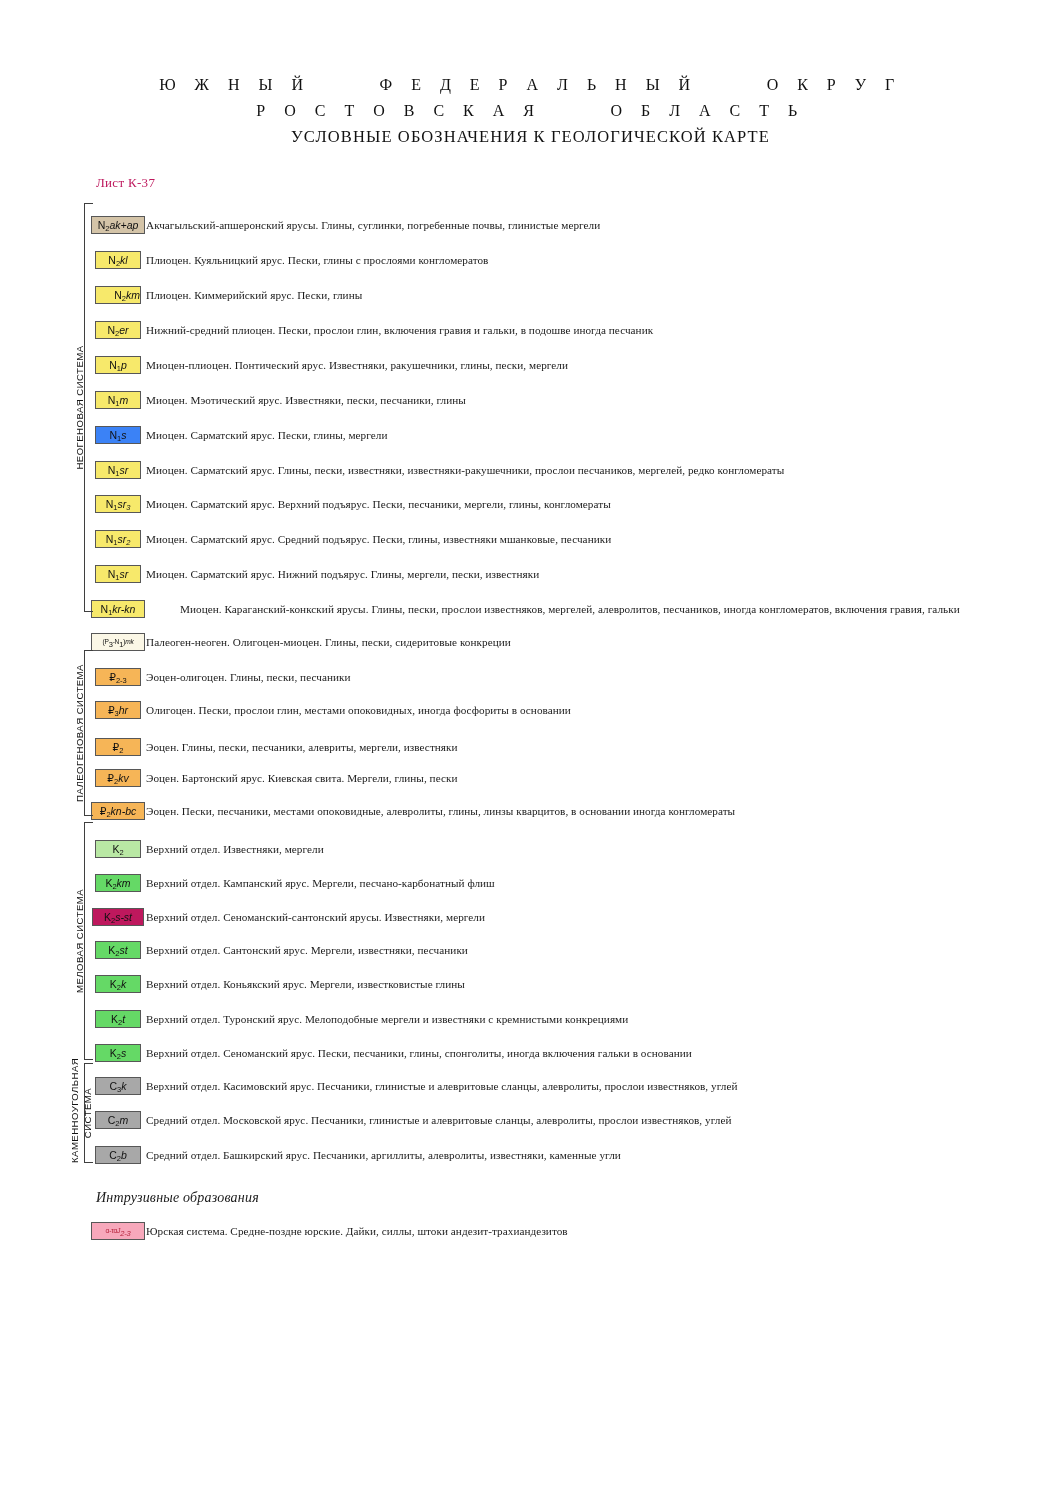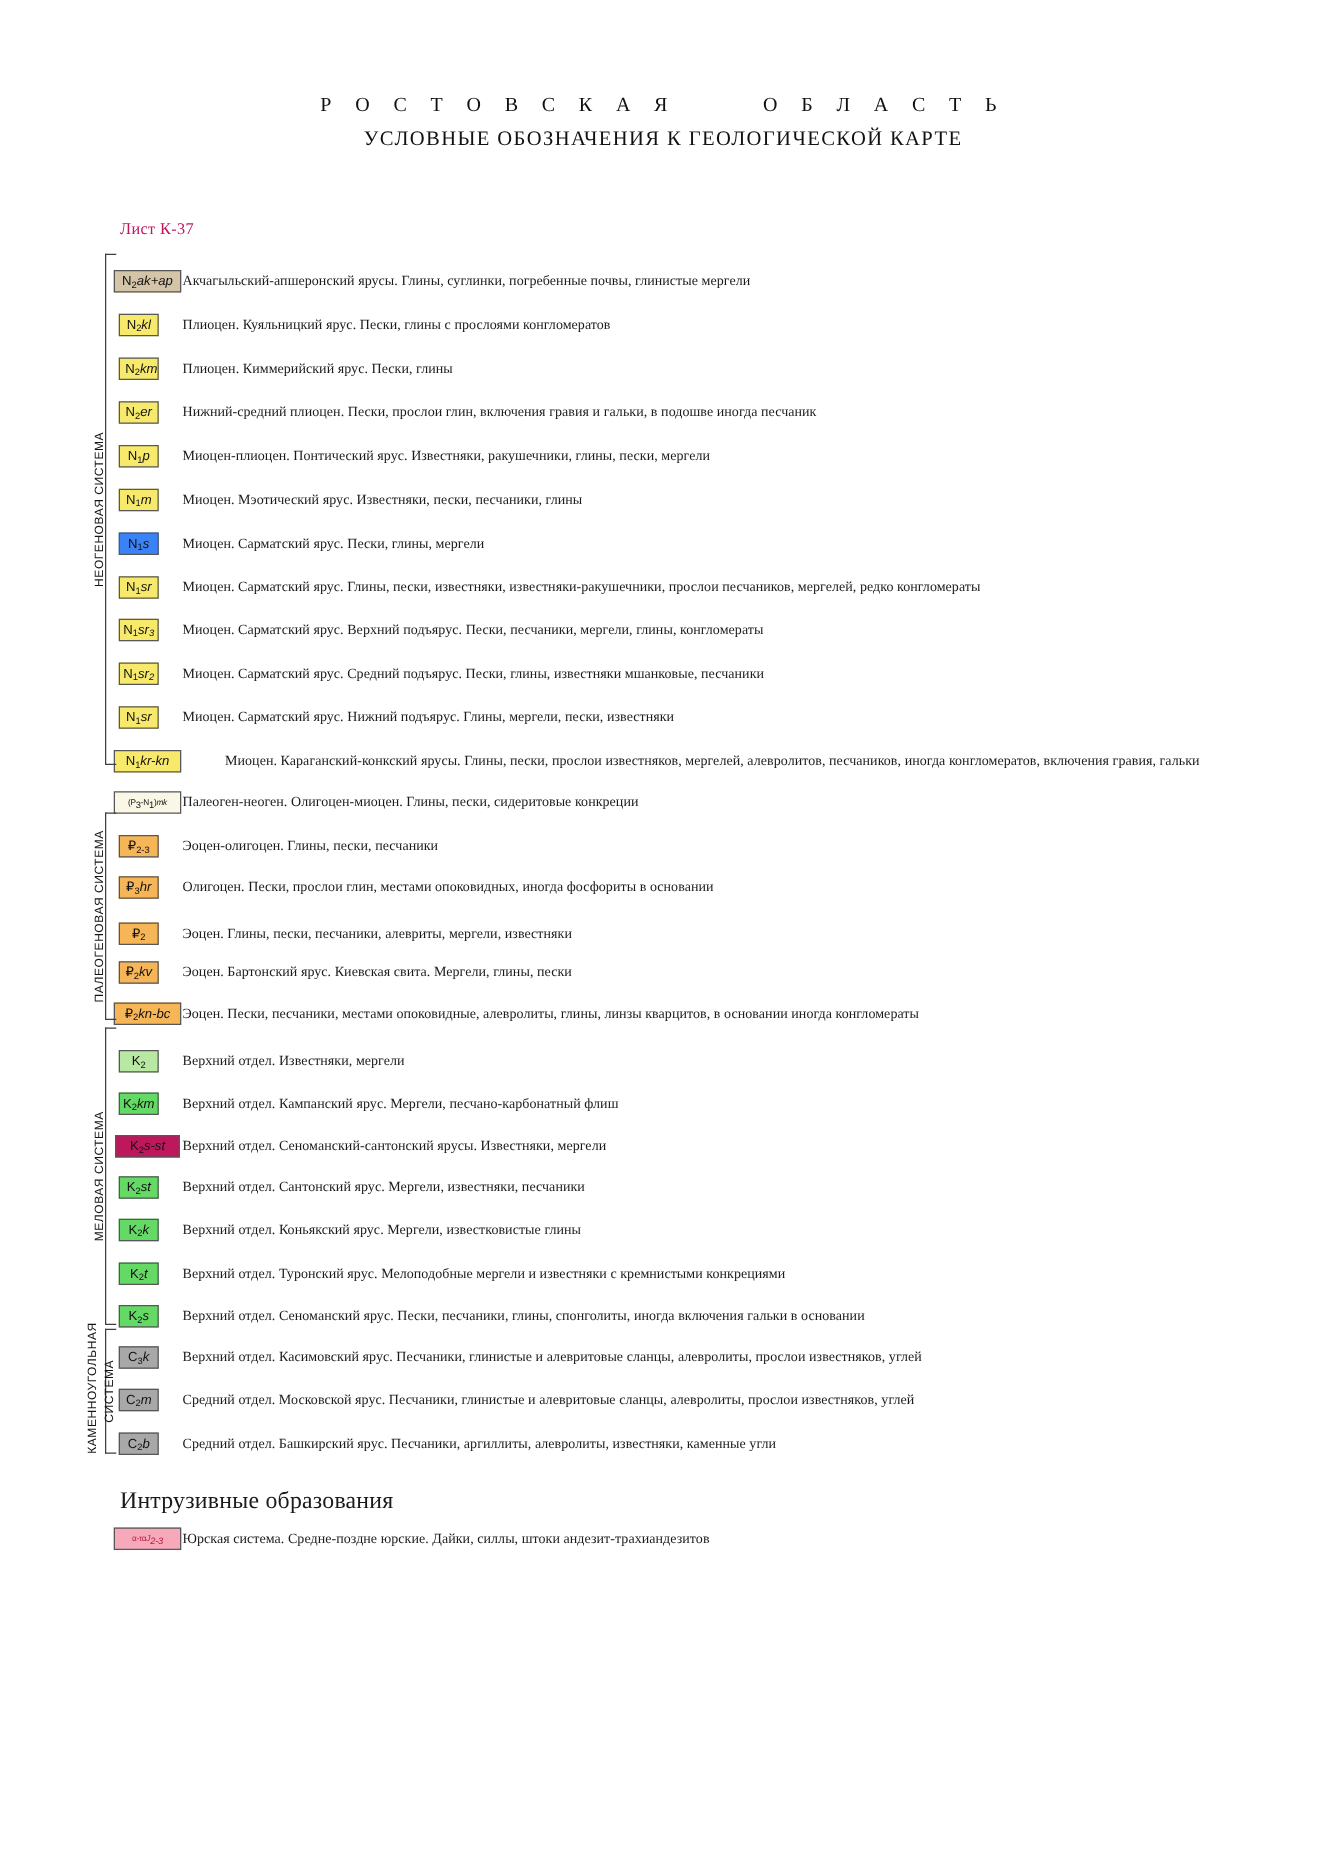--- a/index.html
+++ b/index.html
@@ -60,21 +60,21 @@
   #legend {
     position: absolute;
     left: 0;
     top: 0;
     width: 1061px;
   }
 
   .swatch {
     position: absolute;
     left: 95px;
-    width: 32px;
+    width: 46px;
     height: 18px;
     border: 1px solid #575757;
     box-sizing: border-box;
     display: flex;
     align-items: center;
     justify-content: center;
     font-family: "Liberation Sans", "DejaVu Sans", sans-serif;
     font-size: 10.5px;
     line-height: 1;
     color: #111;
@@ -123,29 +123,31 @@
     color: #141414;
     white-space: nowrap;
     text-align: center;
   }
   .group-label.two-line { white-space: normal; width: 128px; line-height: 13px; }
 
   
   .subheading {
     position: absolute;
     left: 96px;
-    font-size: 19px;
+    font-size: 14px;
     color: #1a1a1a;
     letter-spacing: 0.2px;
+    font-style: italic;
   }
 </style>
 </head>
 <body>
 
 <div class="titles">
+  <div class="title-line-1">Ю Ж Н Ы Й      Ф Е Д Е Р А Л Ь Н Ы Й      О К Р У Г</div>
   <div class="title-line-2">Р О С Т О В С К А Я      О Б Л А С Т Ь</div>
   <div class="title-line-3">УСЛОВНЫЕ ОБОЗНАЧЕНИЯ К ГЕОЛОГИЧЕСКОЙ КАРТЕ</div>
 </div>
 
 <div class="sheet-caption">Лист К-37</div>
 
 <div id="legend">
     <div class="swatch xwide" style="top: 216px; background: rgb(212, 196, 168);">
       <span class="code">N<sub>2</sub><i>ak+ap</i></span>
     </div>

